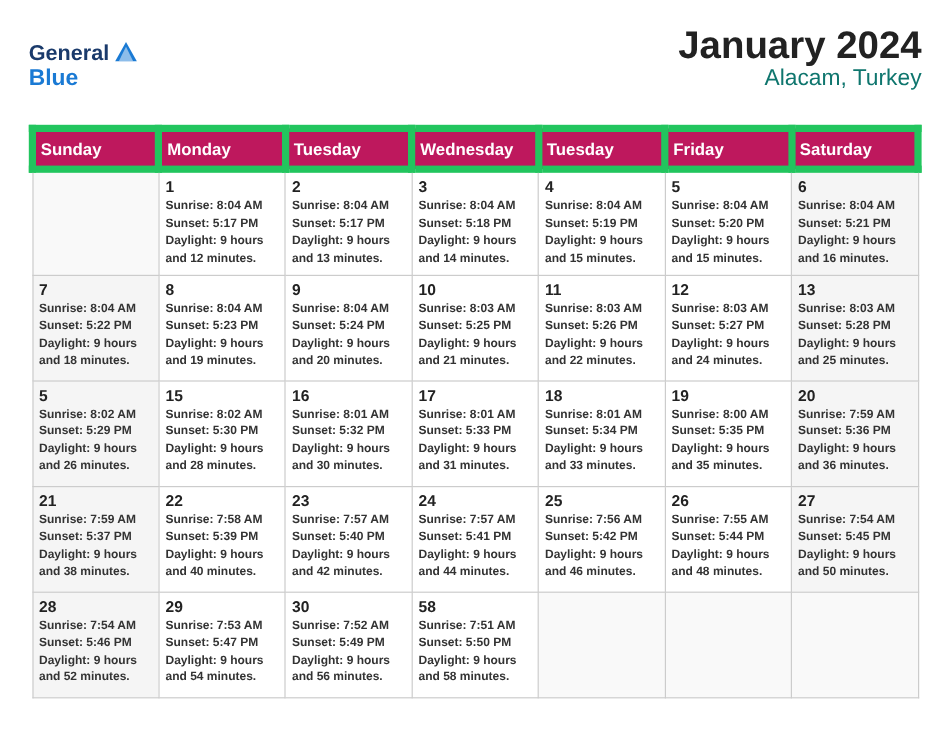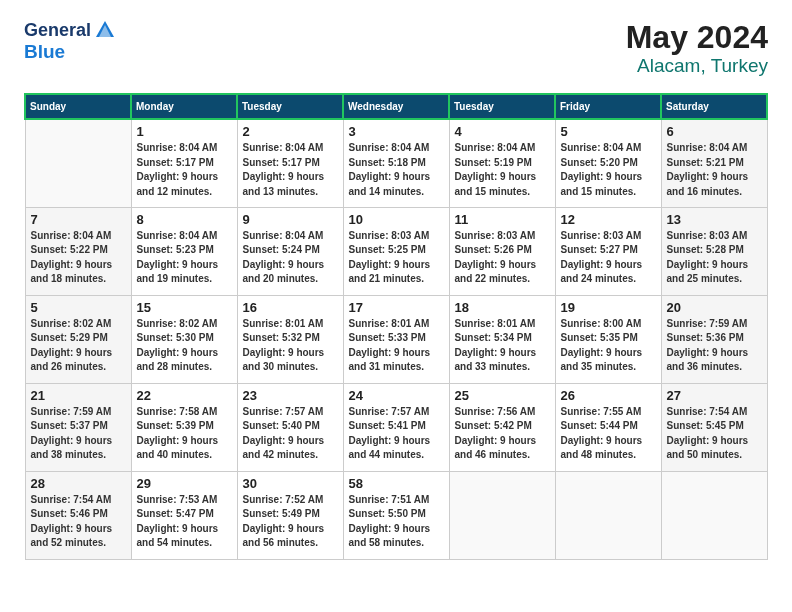--- a/index.html
+++ b/index.html
@@ -11,22 +11,22 @@
       overflow: hidden;
     }
     .page {
       width: 792px;
       min-height: 612px;
       padding: 20px 24px 16px 24px;
     }
     .header {
       display: flex;
       justify-content: space-between;
-      align-items: flex-start;
-      margin-bottom: 16px;
+      align-items: flex-end;
+      margin-bottom: 27px;
       gap: 40px;
     }
     .title-block {
       text-align: right;
     }
     .month-title {
       font-size: 32px;
       font-weight: bold;
       color: #222;
       line-height: 1.1;
@@ -34,27 +34,27 @@
     .subtitle {
       font-size: 19px;
       color: #0f766e;
     }
     .calendar {
       width: 100%;
       border-collapse: collapse;
       table-layout: fixed;
     }
     .calendar th {
-      background: #0c4a6e;
+      background: #be185d;
       color: #fff;
-      font-size: 10px;
+      font-size: 14px;
       font-weight: bold;
       padding: 6px 4px;
       text-align: left;
-      border: 2px solid #22c55e;
+      border: 6px solid #22c55e;
     }
     .calendar td {
       border: 1px solid #ccc;
       vertical-align: top;
       padding: 4px 5px;
       font-size: 10.5px;
       color: #222;
       height: 88px;
       background: #fff;
     }
@@ -110,21 +110,21 @@
       <div class="logo-line">
         <span class="logo-general">General</span>
         <svg class="logo-svg" width="22" height="22" viewBox="0 0 22 22">
           <polygon points="11,2 20,18 2,18" fill="#1a7ad4"></polygon>
           <polygon points="11,6 17,18 5,18" fill="#fff" opacity="0.5"></polygon>
         </svg>
       </div>
       <span class="logo-blue">Blue</span>
     </div>
     <div class="title-block">
-      <div class="month-title">May 2024</div>
+      <div class="month-title">January 2024</div>
       <div class="subtitle">Alacam, Turkey</div>
     </div>
   </div>
 
   <table class="calendar">
     <thead>
       <tr>
         <th>Sunday</th>
         <th>Monday</th>
         <th>Tuesday</th>

